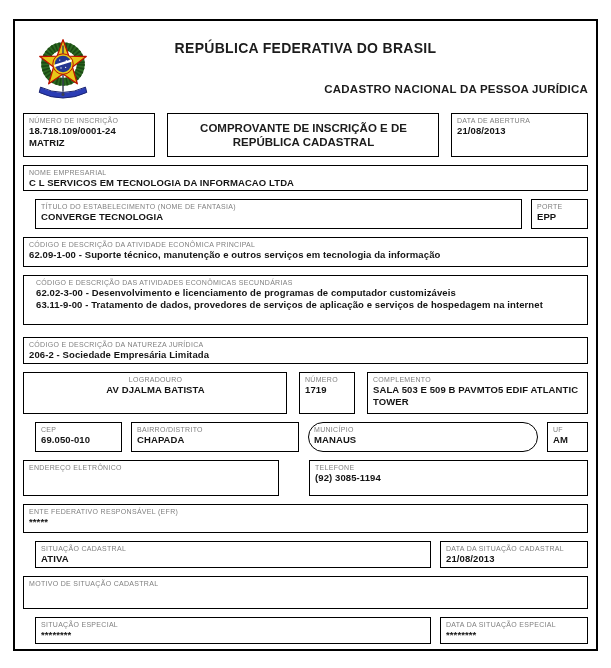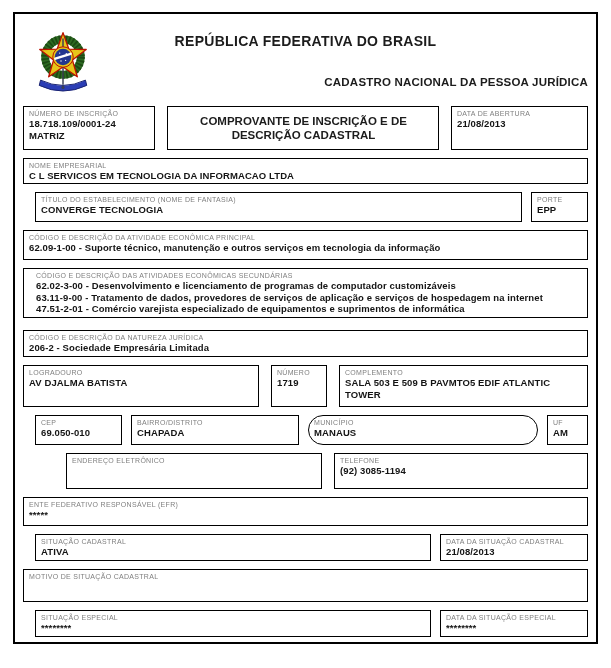--- a/index.html
+++ b/index.html
@@ -1,18 +1,18 @@
 <!DOCTYPE html>
 <html><head>
 <meta charset="utf-8">
 <style>
   * { margin:0; padding:0; box-sizing:border-box; }
   html,body { width:611px; height:668px; background:#ffffff; font-family:"Liberation Sans", sans-serif; }
   .doc {
-    position:absolute; left:13px; top:12px; width:585px; height:632px;
+    position:absolute; left:13px; top:19px; width:585px; height:632px;
     border:2px solid #000; background:#fff; padding:6px 8px;
   }
   
   .header { position:relative; height:86px; }
   .emblem { position:absolute; left:7px; top:5px; width:66px; height:72px; }
   .title1 { text-align:center; font-size:14px; font-weight:bold; color:#1c1c1c; padding-top:13px; letter-spacing:.3px; }
   .title2 { text-align:right; font-size:11.5px; font-weight:bold; color:#1c1c1c; padding-top:27px; letter-spacing:.2px; }
   
   .row { display:flex; margin-bottom:8px; }
   .box { border:1px solid #000; padding:2px 4px 2px 5px; background:#fff; overflow:hidden; }
@@ -21,22 +21,22 @@
   .grow { flex:1; }
   
   .r-inscricao { height:44px; }
   .r-inscricao .box { height:44px; }
   .cert-box { display:flex; align-items:center; justify-content:center; text-align:center; }
   .cert-title { font-size:11.5px; line-height:14px; font-weight:bold; color:#1c1c1c; padding:0 18px; }
   .h26 { height:26px; } .h27 { height:27px; } .h29 { height:29px; } .h30 { height:30px; }
   .h33 { height:33px; } .h36 { height:36px; } .h42 { height:42px; } .h50 { height:50px;padding-left:12px; }
   .w57  { width:57px; }  .w87  { width:87px; }  .w132 { width:132px; } .w137 { width:137px; }
   .w148 { width:148px; } .w56  { width:56px; }  .w168 { width:168px; } .w230 { width:230px;border-radius:15px; }
-  .w256 { width:256px; } .w276 { width:236px; }
-  .g6  { gap:12px; } .g9 { gap:9px;margin-left:12px; } .g12 { gap:12px; } .g14 { gap:12px;margin-left:43px; }
+  .w256 { width:256px; } .w276 { width:264px;text-align:center; }
+  .g6  { gap:12px; } .g9 { gap:9px;margin-left:12px; } .g12 { gap:12px; } .g14 { gap:30px; }
   .mb12 { margin-bottom:12px; }
 </style>
 </head>
 <body>
 
 <div class="doc">
 
   <div class="header">
     <svg class="emblem" viewBox="0 0 100 104" xmlns="http://www.w3.org/2000/svg">
       <circle cx="50" cy="46" r="27" fill="none" stroke="#2d6b22" stroke-width="12"></circle>
@@ -57,21 +57,21 @@
     <div class="title2">CADASTRO NACIONAL DA PESSOA JURÍDICA</div>
   </div>
 
   <div class="row r-inscricao g6">
     <div class="box w132">
       <span class="label">NÚMERO DE INSCRIÇÃO</span>
       <div class="value">18.718.109/0001-24</div>
       <div class="value">MATRIZ</div>
     </div>
     <div class="box grow cert-box">
-      <div class="cert-title">COMPROVANTE DE INSCRIÇÃO E DE DESCRIÇÃO CADASTRAL</div>
+      <div class="cert-title">COMPROVANTE DE INSCRIÇÃO E DE REPÚBLICA CADASTRAL</div>
     </div>
     <div class="box w137">
       <span class="label">DATA DE ABERTURA</span>
       <div class="value">21/08/2013</div>
     </div>
   </div>
 
   <div class="row">
     <div class="box grow h26">
       <span class="label">NOME EMPRESARIAL</span>
@@ -95,21 +95,20 @@
       <span class="label">CÓDIGO E DESCRIÇÃO DA ATIVIDADE ECONÔMICA PRINCIPAL</span>
       <div class="value">62.09-1-00 - Suporte técnico, manutenção e outros serviços em tecnologia da informação</div>
     </div>
   </div>
 
   <div class="row mb12">
     <div class="box grow h50">
       <span class="label">CÓDIGO E DESCRIÇÃO DAS ATIVIDADES ECONÔMICAS SECUNDÁRIAS</span>
       <div class="value">62.02-3-00 - Desenvolvimento e licenciamento de programas de computador customizáveis</div>
       <div class="value">63.11-9-00 - Tratamento de dados, provedores de serviços de aplicação e serviços de hospedagem na internet</div>
-      <div class="value">47.51-2-01 - Comércio varejista especializado de equipamentos e suprimentos de informática</div>
     </div>
   </div>
 
   <div class="row">
     <div class="box grow h27">
       <span class="label">CÓDIGO E DESCRIÇÃO DA NATUREZA JURÍDICA</span>
       <div class="value">206-2 - Sociedade Empresária Limitada</div>
     </div>
   </div>
 

